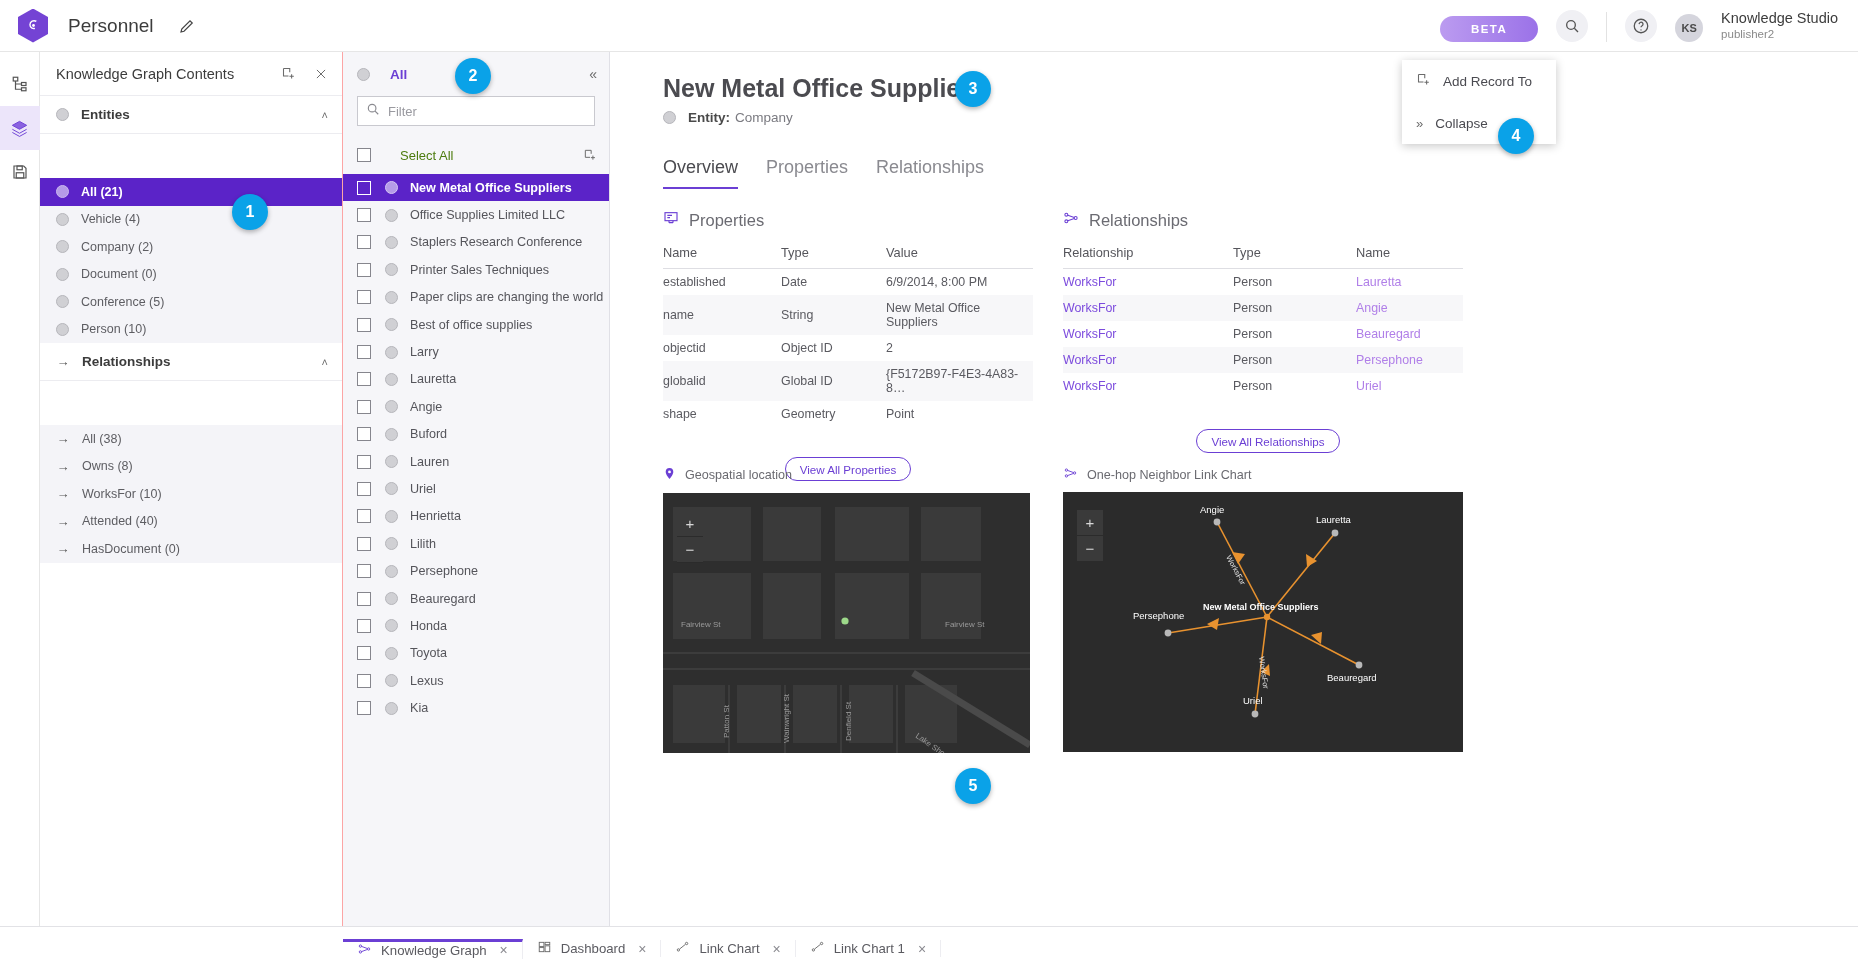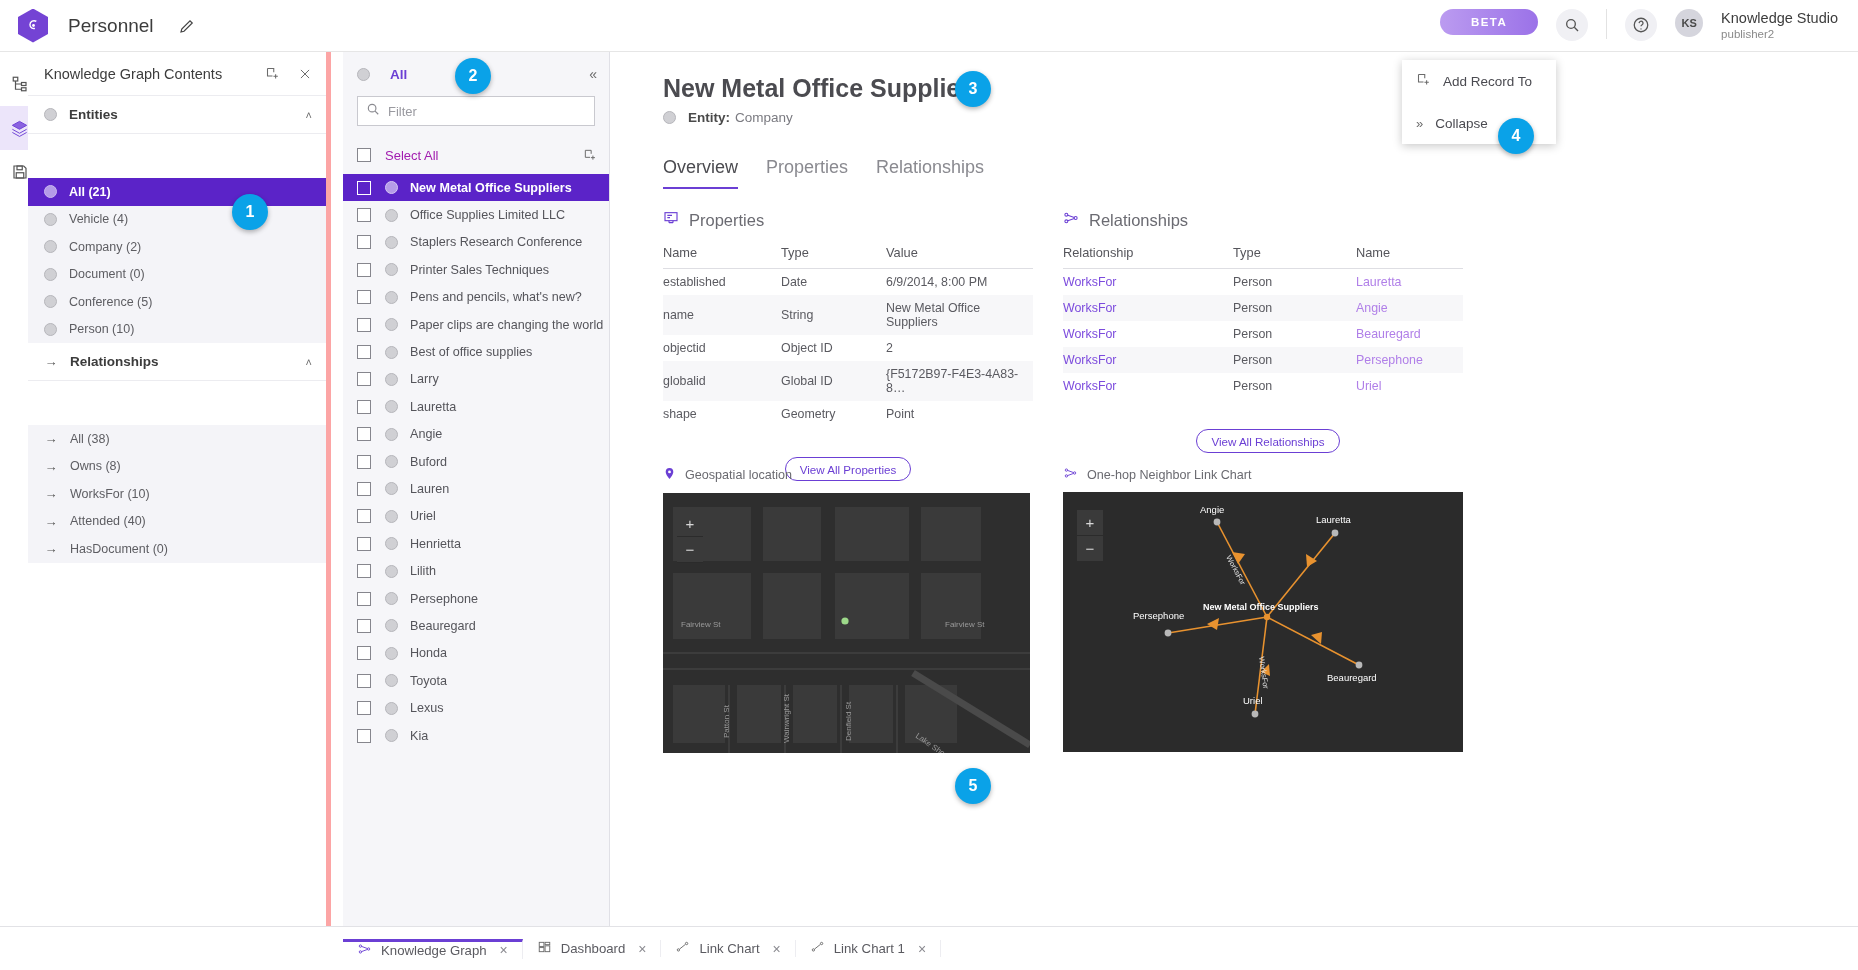--- a/index.html
+++ b/index.html
@@ -29,21 +29,21 @@
     color: #fff; font-size: 17px; font-style: italic; font-weight: bold;
   }
   .proj-title {
     margin-left: 18px; font-size: 19px; color: #3c3c3c; font-weight: 400;
   }
   .edit-pencil {
     margin-left: 22px; width: 22px; height: 22px; cursor: pointer;
     display:flex;align-items:center;justify-content:center;
   }
   .topbar-right {
-    margin-left: auto; display: flex; align-items: flex-start; gap: 18px; padding-right: 20px;
+    margin-left: auto; display: flex; align-items: flex-end; gap: 18px; padding-right: 20px;
   }
   .beta-pill {
     width: 98px; height: 26px; border-radius: 13px;
     background: linear-gradient(90deg,#bb9bf0,#9b72e8);
     color: #fff; font-size: 11.5px; font-weight: bold; letter-spacing: 1.4px;
     display: flex; align-items: center; justify-content: center; cursor: pointer;
   }
   .circ-btn {
     width: 32px; height: 32px; border-radius: 50%; background: #f0f0f4;
     display: flex; align-items: center; justify-content: center;
@@ -69,22 +69,22 @@
     width: 40px; height: 44px; display: flex; align-items: center; justify-content: center;
     cursor: pointer; color: #5a5a5a;
   }
   .rail-btn.active { background: #ece5fa; }
   .rail-bottom { position: absolute; bottom: 10px; left: 0; width: 40px;
     display: flex; align-items: center; justify-content: center;
     color: #5a5a5a; font-size: 13px; cursor: pointer; height: 30px; }
 
   
   .kgc {
-    position: absolute; top: 52px; left: 28px; width: 303px; height: 918px;
-    background: #fff; border-right: 5px solid #fca5a5;
+    position: absolute; top: 52px; left: 40px; width: 303px; height: 918px;
+    background: #fff; border-right: 1px solid #fca5a5;
   }
   .kgc-head {
     height: 44px; display: flex; align-items: center; padding: 0 14px 0 16px;
     border-bottom: 1px solid #ececf0;
   }
   .kgc-title { font-size: 14.5px; color: #3c3c3c; }
   .kgc-head-icons { margin-left: auto; display: flex; align-items: center; gap: 18px; }
   .ico { color: #6b6b6b; cursor: pointer; display: flex; align-items: center; }
 
   .grp-head {
@@ -125,21 +125,21 @@
     border: 0; outline: 0; font-size: 13px; color: #4a4a4a; margin-left: 8px;
     width: 100%; background: transparent; font-family: "Liberation Sans", sans-serif;
   }
   .filter-box input::placeholder { color: #9a9aa0; }
   .selectall {
     height: 38px; display: flex; align-items: center; padding: 0 12px 0 14px; margin-top: 10px;
   }
   .cbx {
     width: 14px; height: 14px; border: 1.4px solid #86868d; background: #fff; flex:0 0 auto;
   }
-  .selectall .lbl { margin-left: 14px; font-size: 13px; color: #a21caf; }
+  .selectall .lbl { margin-left: 29px; font-size: 13px; color: #4d7c0f; }
   .selectall .ico { margin-left: auto; }
   .ent-row {
     height: 27.4px; display: flex; align-items: center; padding-left: 14px;
     font-size: 12.6px; color: #55555b; cursor: pointer;
   }
   .ent-row .dot { margin-left: 14px; }
   .ent-row .name { margin-left: 12px; }
   .ent-row.sel { background: #5b23c8; color: #fff; font-weight: bold; }
   .ent-row.sel .cbx { border-color: #fff; background: #5b23c8; }
   .ent-row.sel .dot { background: #b59be8; border-color: #d5c6f5; }
@@ -412,25 +412,20 @@
         </div>
         <div class="ent-row">
           <span class="cbx"></span>
           <span class="dot"></span>
           <span class="name">Staplers Research Conference</span>
         </div>
         <div class="ent-row">
           <span class="cbx"></span>
           <span class="dot"></span>
           <span class="name">Printer Sales Techniques</span>
-        </div>
-        <div class="ent-row">
-          <span class="cbx"></span>
-          <span class="dot"></span>
-          <span class="name">Pens and pencils, what's new?</span>
         </div>
         <div class="ent-row">
           <span class="cbx"></span>
           <span class="dot"></span>
           <span class="name">Paper clips are changing the world</span>
         </div>
         <div class="ent-row">
           <span class="cbx"></span>
           <span class="dot"></span>
           <span class="name">Best of office supplies</span>

